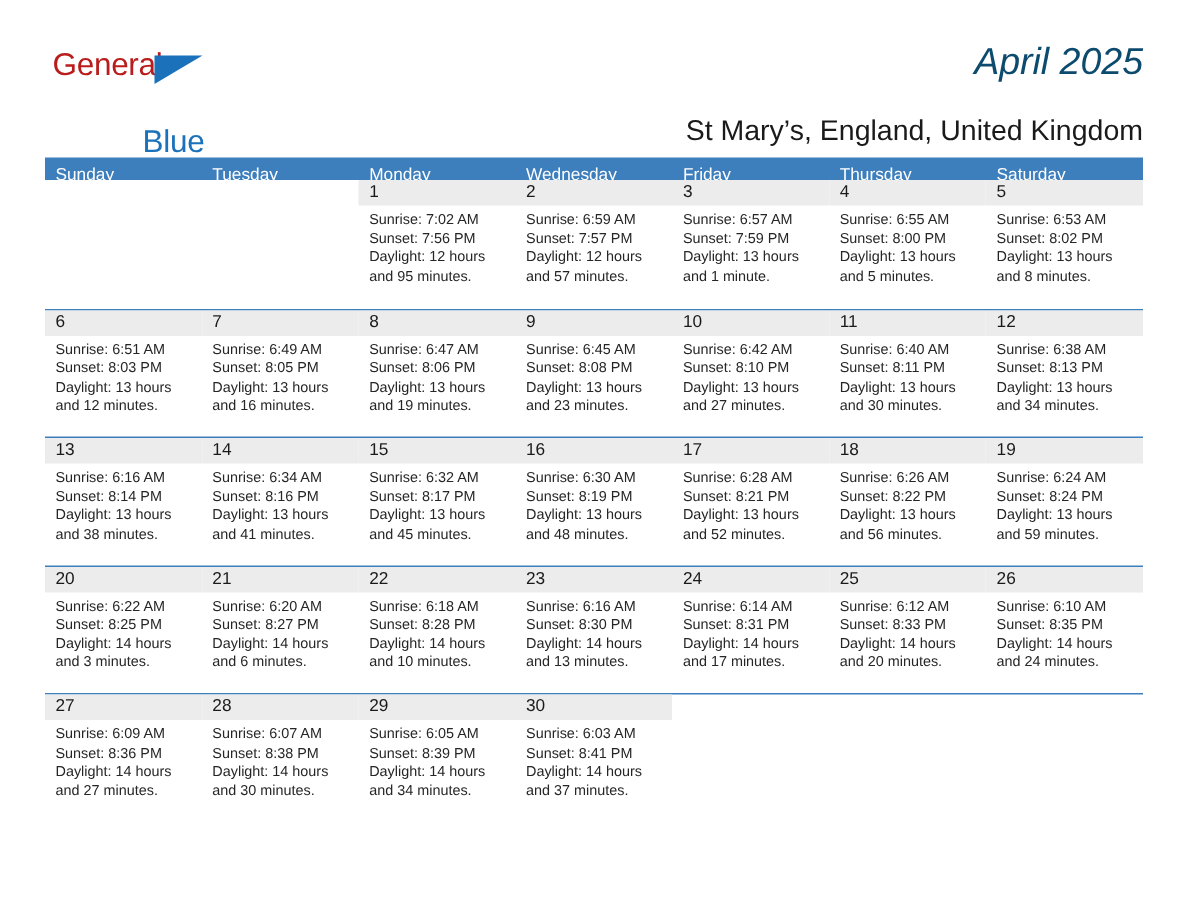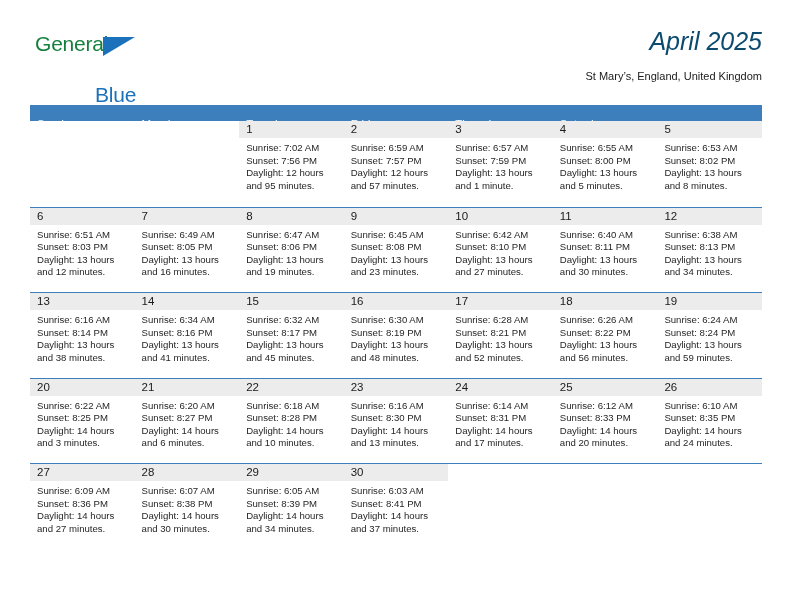--- a/index.html
+++ b/index.html
@@ -35,21 +35,21 @@
     top: 8px;
     width: 130px;
     height: 52px;
   }
   .logo-general {
     position: absolute;
     left: 0;
     top: 0;
     font-size: 21px;
     letter-spacing: -0.2px;
-    color: #15803d;
+    color: #b91c1c;
     line-height: 24px;
   }
   .logo-triangle {
     position: absolute;
     left: 68px;
     top: 5px;
     width: 0;
     height: 0;
     border-left: 32px solid #1b72bb;
     border-bottom: 19px solid transparent;
@@ -71,44 +71,44 @@
     text-align: right;
   }
   .cal-title {
     font-size: 25px;
     color: #0c4a6e;
     line-height: 34px;
     white-space: nowrap;
     font-style: italic;
   }
   .cal-subtitle {
-    font-size: 11px;
+    font-size: 19px;
     color: #1a1a1a;
     line-height: 20px;
-    margin-top: 8px;
+    margin-top: 20px;
     white-space: nowrap;
     text-align: center;
   }
 
   
   .calendar {
     position: absolute;
     left: 30px;
     top: 105px;
     width: 732px;
   }
   .weekday-row {
     display: flex;
     width: 732px;
     background: #3d7ebc;
   }
   .weekday {
     width: 104.57px;
     box-sizing: border-box;
-    padding: 12px 0 4px 7px;
+    padding: 5px 0 4px 7px;
     color: #ffffff;
     font-size: 11.5px;
     line-height: 15px;
     height: 15px;
   }
   .week-row {
     display: flex;
     width: 732px;
     border-top: 1.5px solid #3d7ebc;
     height: 85.5px;
@@ -160,22 +160,23 @@
       <div class="cal-title">April 2025</div>
       <div class="cal-subtitle">St Mary’s, England, United Kingdom</div>
     </div>
 
   </div>
 
   <div class="calendar">
 
     <div class="weekday-row">
       <div class="weekday">Sunday</div>
+      <div class="weekday">Tuesday</div>
       <div class="weekday">Monday</div>
-      <div class="weekday">Tuesday</div>
+      <div class="weekday">Wednesday</div>
       <div class="weekday">Friday</div>
       <div class="weekday">Thursday</div>
       <div class="weekday">Saturday</div>
     </div>
 
     <div id="weeks-container">
         <div class="week-row first">
           <div class="day-cell">
             <div class="daynum-band"></div>
           </div>

